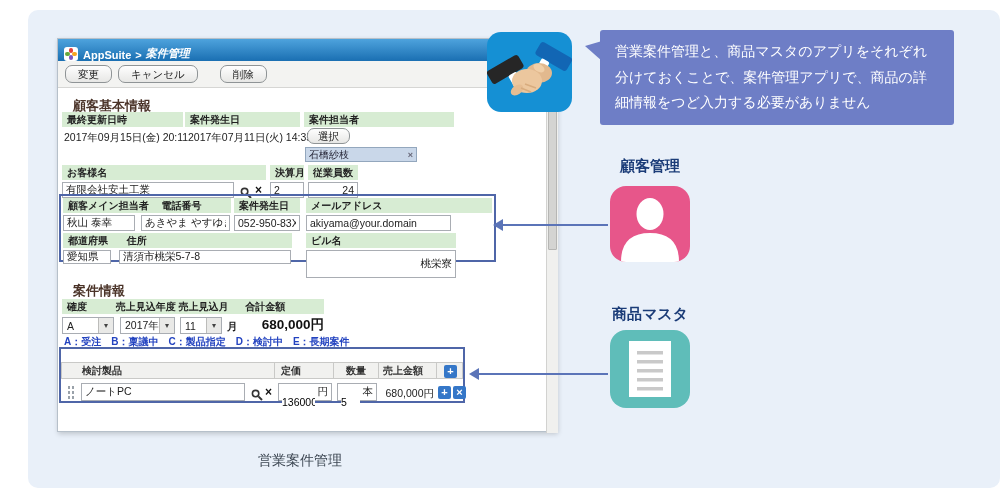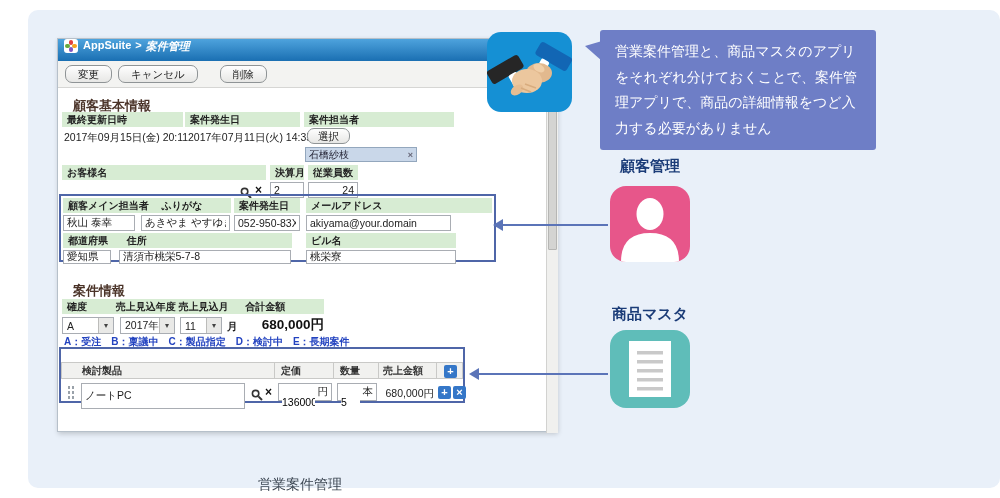--- a/index.html
+++ b/index.html
@@ -2,21 +2,21 @@
 <html><head>
 <meta charset="utf-8">
 <style>
   html,body{margin:0;padding:0;}
   body{font-family:"Liberation Sans","DejaVu Sans",sans-serif;background:#fff;}
   .stage{position:relative;width:1000px;height:498px;overflow:hidden;background:#fff;}
   .abs{position:absolute;box-sizing:border-box;}
   .panel{background:#e9f0f9;border-radius:10px;}
   
   .window{background:#fff;border:1px solid #b6c0ca;box-shadow:1px 2px 5px rgba(0,0,0,.18);}
-  .titlebar{height:22px;background:linear-gradient(#4ea3dd,#1a6fb2);display:flex;align-items:flex-start;padding:0 6px;color:#fff;font-size:11px;}
+  .titlebar{height:22px;background:linear-gradient(#4ea3dd,#1a6fb2);display:flex;align-items:flex-end;padding:0 6px;color:#fff;font-size:11px;}
   .logo{width:14px;height:14px;background:#fff;border-radius:3px;position:relative;margin-right:5px;flex:none;}
   .logo i{position:absolute;width:4.6px;height:4.6px;border-radius:50%;}
   .appname{font-weight:bold;}
   .crumb-sep{margin:0 4px;font-weight:bold;}
   .pagetitle{font-weight:bold;font-style:italic;}
   .toolbar{height:26px;background:#f3f3f1;border-bottom:1px solid #d6d6d4;display:flex;align-items:center;padding:0 7px;gap:6px;}
   .btn{font-size:10.5px;color:#222;background:linear-gradient(#fefefe,#e7e7e5);border:1px solid #8f9496;border-radius:7px;padding:2px 12px;line-height:12px;}
   .glabel{background:#d7ecd3;font-size:10px;font-weight:bold;color:#222;height:15px;line-height:15px;padding-left:5px;overflow:hidden;white-space:nowrap;}
   .val{font-size:10.5px;color:#222;white-space:nowrap;}
   .inp{border:1px solid #a9adb3;background:#fff;font-size:10.5px;color:#222;padding:0 3px;height:16px;font-family:inherit;}
@@ -88,52 +88,53 @@
     <button class="btn abs" style="left:249px;top:89px;padding:1px 10px;">選択</button>
     <div class="abs chip" style="left:247px;top:108px;width:112px;">
       <span>石橋紗枝</span>
       <span class="x">×</span>
     </div>
 
     <div class="abs glabel" style="left:4px;top:126px;width:204px;">お客様名</div>
     <div class="abs glabel" style="left:212px;top:126px;width:34px;">決算月</div>
     <div class="abs glabel" style="left:250px;top:126px;width:50px;">従業員数</div>
 
+    <input class="abs inp" style="left: 4px; top: 143px; width: 172px;" value="有限会社安土工業">
     <span class="abs magicon" style="left:182px;top:146px;">
       <svg width="12" height="12" viewBox="0 0 12 12">
           <circle cx="4.6" cy="4.6" r="3.2" fill="none" stroke="#333" stroke-width="1.6"></circle>
           <line x1="7.4" y1="7.4" x2="11" y2="11" stroke="#333" stroke-width="1.9"></line>
         </svg>
     </span>
     <span class="abs boldx" style="left:197px;top:145px;">×</span>
     <input class="abs inp" style="left: 212px; top: 143px; width: 34px;" value="2">
     <input class="abs inp" style="left: 250px; top: 143px; width: 50px; text-align: right;" value="24">
 
     <div class="abs bluebox" style="left:1px;top:155px;width:437px;height:68px;">
       <div class="abs glabel" style="left:2px;top:2px;width:168px;">
         <span>顧客メイン担当者</span>
-        <span style="margin-left:10px;">ふりがな</span>
+        <span style="margin-left:10px;">電話番号</span>
       </div>
       <div class="abs glabel" style="left:173px;top:2px;width:66px;">案件発生日</div>
       <div class="abs glabel" style="left:245px;top:2px;width:186px;">メールアドレス</div>
 
       <input class="abs inp" style="left: 2px; top: 19px; width: 72px;" value="秋山 泰幸">
       <input class="abs inp" style="left: 80px; top: 19px; width: 89px;" value="あきやま やすゆき">
       <input class="abs inp" style="left: 173px; top: 19px; width: 66px;" value="052-950-83XX">
       <input class="abs inp" style="left: 245px; top: 19px; width: 145px;" value="akiyama@your.domain">
 
       <div class="abs glabel" style="left:2px;top:37px;width:229px;">
         <span>都道府県</span>
         <span style="margin-left:16px;">住所</span>
       </div>
       <div class="abs glabel" style="left:245px;top:37px;width:150px;">ビル名</div>
 
       <input class="abs inp" style="left: 2px; top: 54px; width: 48px; height: 14px;" value="愛知県">
       <input class="abs inp" style="left: 58px; top: 54px; width: 172px; height: 14px;" value="清須市桃栄5-7-8">
-      <input class="abs inp" style="left: 245px; top: 54px; width: 150px; height: 14px;" value="桃栄寮">
+      <input class="abs inp" style="left: 245px; top: 54px; width: 150px; height: 28px; text-align: right;" value="桃栄寮">
     </div>
 
     <div class="abs heading" style="left:15px;top:243px;">案件情報</div>
 
     <div class="abs glabel" style="left:4px;top:260px;width:262px;">
       <span style="display:inline-block;width:46px;">確度</span>
       <span style="display:inline-block;width:60px;">売上見込年度</span>
       <span style="display:inline-block;width:64px;">売上見込月</span>
       <span>合計金額</span>
     </div>
@@ -152,28 +153,28 @@
     </div>
     <div class="abs val" style="left:169px;top:281px;font-weight:bold;">月</div>
     <div class="abs" style="left:178px;top:277px;width:88px;text-align:right;font-size:13.5px;font-weight:bold;color:#111;">680,000円</div>
 
     <div class="abs legend" style="left:6px;top:296px;">A：受注　B：稟議中　C：製品指定　D：検討中　E：長期案件</div>
 
     <div class="abs bluebox" style="left:1px;top:308px;width:406px;height:56px;background:#fff;">
 
       <div class="abs thead" style="left:0px;top:13px;width:214px;padding-left:20px;">検討製品</div>
       <div class="abs thead" style="left:213px;top:13px;width:60px;padding-left:6px;">定価</div>
-      <div class="abs thead" style="left:272px;top:13px;width:46px;padding-left:6px;">数量</div>
+      <div class="abs thead" style="left:272px;top:13px;width:46px;padding-left:12px;">数量</div>
       <div class="abs thead" style="left:317px;top:13px;width:59px;padding-left:4px;">売上金額</div>
       <div class="abs thead" style="left:375px;top:13px;width:27px;">
         <span class="iconbtn abs" style="left:7px;top:2px;">+</span>
       </div>
 
       <div class="abs drag" style="left:6px;top:36px;"></div>
-      <input class="abs inp" style="left: 20px; top: 34px; width: 164px; height: 26px;" value="ノートPC">
+      <input class="abs inp" style="left: 20px; top: 34px; width: 164px; height: 18px;" value="ノートPC">
       <span class="abs magicon" style="left:190px;top:38px;">
         <svg width="12" height="12" viewBox="0 0 12 12">
             <circle cx="4.6" cy="4.6" r="3.2" fill="none" stroke="#333" stroke-width="1.6"></circle>
             <line x1="7.4" y1="7.4" x2="11" y2="11" stroke="#333" stroke-width="1.9"></line>
           </svg>
       </span>
       <span class="abs boldx" style="left:204px;top:37px;">×</span>
       <div class="abs unitwrap" style="left:217px;top:34px;width:54px;">
         <input value="136000" style="">
         <span class="unit">円</span>
@@ -196,21 +197,21 @@
       <rect x="51" y="27" width="9" height="15" rx="2" fill="#ffffff" transform="rotate(30 55 34)"></rect>
       <ellipse cx="52" cy="41" rx="13" ry="10" fill="#e2b98e"></ellipse>
       <ellipse cx="40" cy="49" rx="15" ry="12" fill="#ecc79e"></ellipse>
       <ellipse cx="30" cy="58" rx="7" ry="4.5" fill="#e6bd92" transform="rotate(-35 30 58)"></ellipse>
       <ellipse cx="52" cy="36" rx="6" ry="3.8" fill="#f0cfa8" transform="rotate(30 52 36)"></ellipse>
       <line x1="34" y1="56" x2="44" y2="60" stroke="#d8ac7e" stroke-width="1.4"></line>
       <line x1="38" y1="52" x2="49" y2="56" stroke="#d8ac7e" stroke-width="1.4"></line>
     </svg>
   </div>
 
-  <div class="abs bubble" style="left:600px;top:30px;width:276px;">営業案件管理と、商品マスタのアプリをそれぞれ分けておくことで、案件管理アプリで、商品の詳細情報をつど入力する必要がありません</div>
+  <div class="abs bubble" style="left:600px;top:30px;width:354px;">営業案件管理と、商品マスタのアプリをそれぞれ分けておくことで、案件管理アプリで、商品の詳細情報をつど入力する必要がありません</div>
 
   <div class="abs applabel" style="left:600px;top:157px;width:100px;">顧客管理</div>
   <div class="abs bigicon" style="left:610px;top:186px;width:80px;height:76px;background:#e7568a;">
     <svg width="80" height="76" viewBox="0 0 80 76">
       <ellipse cx="40" cy="28" rx="13.5" ry="16" fill="#ffffff"></ellipse>
       <path d="M11 76 Q11 47 40 47 Q69 47 69 76 Z" fill="#ffffff"></path>
     </svg>
   </div>
   <div class="abs arrowline" style="left:502px;top:224px;width:106px;"></div>
   <div class="abs arrowhead" style="left:493px;top:219px;"></div>
@@ -222,15 +223,15 @@
       <rect x="27" y="21" width="26" height="3.5" fill="#c9c9c9"></rect>
       <rect x="27" y="30" width="26" height="3.5" fill="#c9c9c9"></rect>
       <rect x="27" y="39" width="26" height="3.5" fill="#c9c9c9"></rect>
       <rect x="27" y="48" width="26" height="3.5" fill="#c9c9c9"></rect>
       <rect x="27" y="57" width="26" height="3.5" fill="#c9c9c9"></rect>
     </svg>
   </div>
   <div class="abs arrowline" style="left:478px;top:373px;width:130px;"></div>
   <div class="abs arrowhead" style="left:469px;top:368px;"></div>
 
-  <div class="abs caption" style="left:258px;top:476px;">営業案件管理</div>
+  <div class="abs caption" style="left:258px;top:452px;">営業案件管理</div>
 
 </div>
 
 </body></html>

